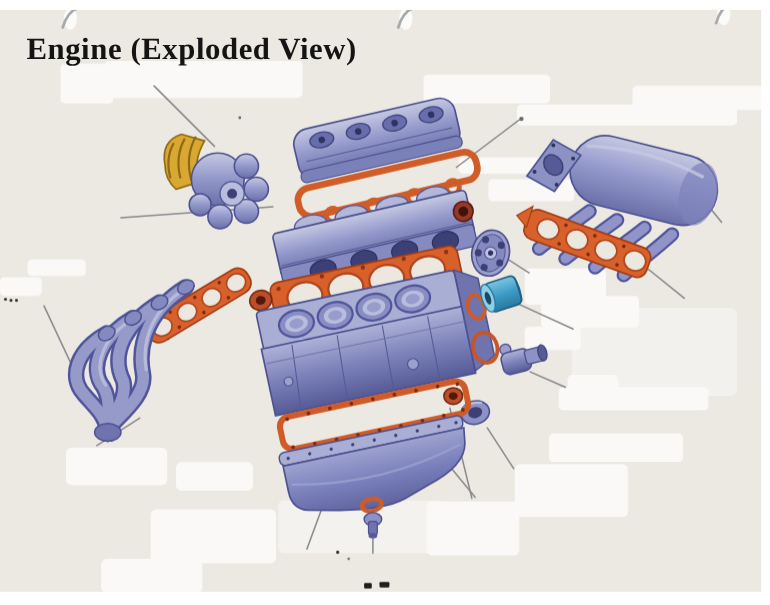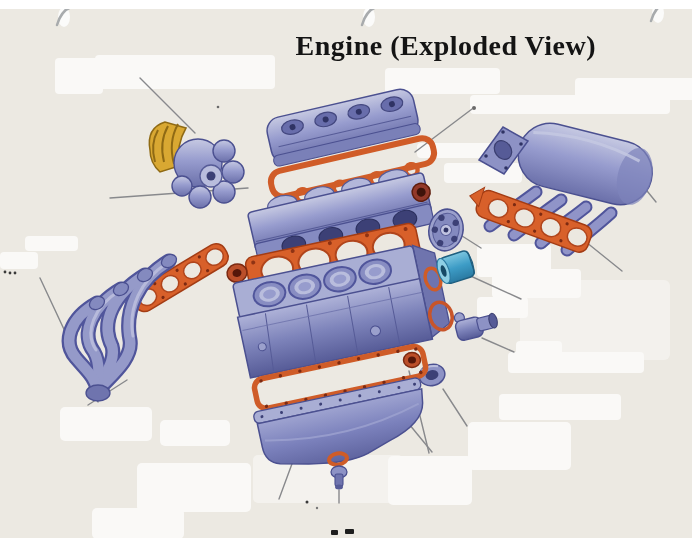--- a/index.html
+++ b/index.html
@@ -3,23 +3,23 @@
 <meta charset="utf-8">
 <style>
   html,body{margin:0;padding:0;}
   body{width:700px;height:550px;overflow:hidden;background:#ECE9E2;font-family:"Liberation Serif",serif;}
   .stage{position:relative;width:700px;height:550px;background:#ECE9E2;}
   .edge{position:absolute;background:#FFFFFF;}
   .edge.top{left:0;top:0;width:700px;height:9px;}
   .edge.bottom{left:0;top:538px;width:700px;height:12px;}
   .edge.right{left:692px;top:0;width:8px;height:550px;}
   .title{
-    position:absolute;left:0;top:30px;width:596px;text-align:right;
+    position:absolute;left:0;top:30px;width:596px;text-align:left;
     font-family:"Liberation Serif","DejaVu Serif",serif;
-    font-weight:bold;font-size:28px;color:#141414;letter-spacing:.5px;
+    font-weight:bold;font-size:28px;color:#141414;letter-spacing:.5px;padding-left:24px;
   }
   svg{position:absolute;left:0;top:0;}
 </style>
 </head>
 <body>
 
 <div class="stage">
 
   <svg width="700" height="550" viewBox="0 0 700 550">
     <defs>

